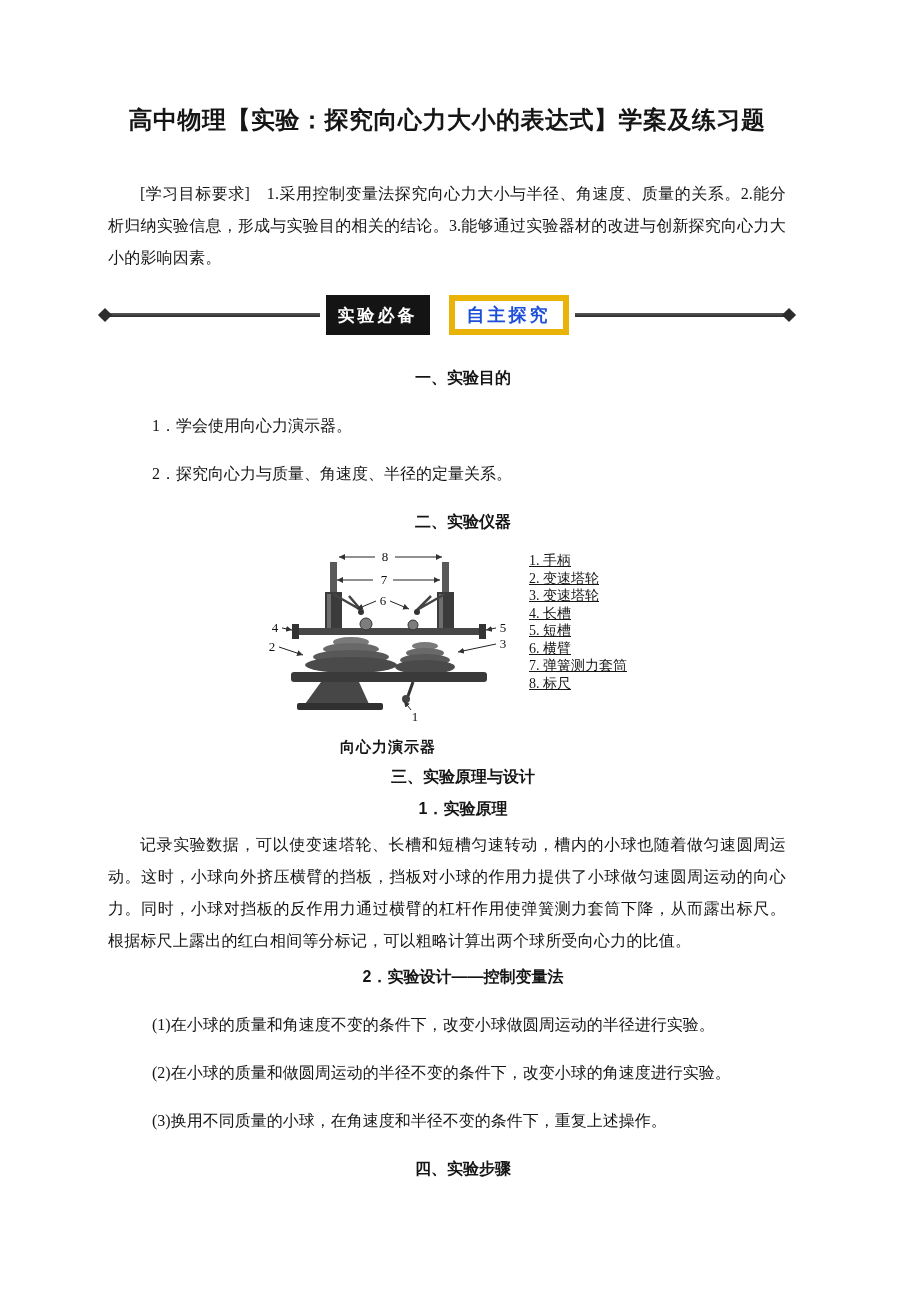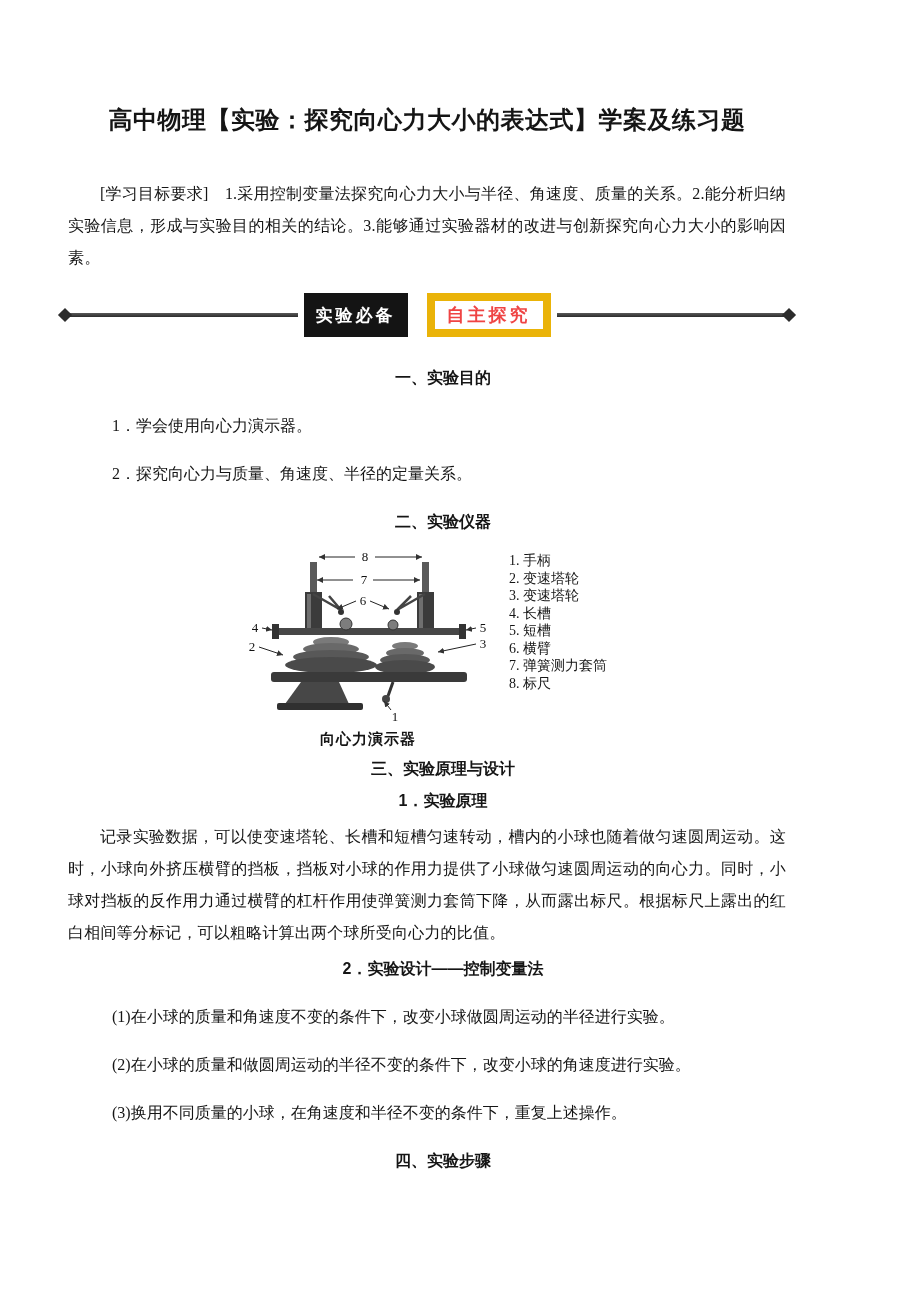--- a/index.html
+++ b/index.html
@@ -3,21 +3,21 @@
 <meta charset="utf-8">
 <style>
   html, body { margin: 0; padding: 0; background: #ffffff; }
   .page {
     position: relative;
     width: 920px;
     height: 1302px;
     margin: 0 auto;
     background: #ffffff;
     box-sizing: border-box;
-    padding: 104px 130px 0 64px;
+    padding: 104px 130px 0 104px;
     font-family: "Liberation Serif", serif;
     color: #151515;
     overflow: hidden;
   }
   .doc-title {
     margin: 0 0 42px 0;
     font-size: 24px;
     font-weight: 700;
     text-align: center;
     letter-spacing: 0.5px;
@@ -77,53 +77,54 @@
     font-family: "Liberation Sans", sans-serif;
     font-weight: 700;
     font-size: 17px;
     letter-spacing: 3px;
     padding: 4px 12px;
     display: flex;
     align-items: center;
   }
   .badge-light {
     background: #ffffff;
-    color: #ef4444;
-    border: 8px solid #eab308;
+    color: #1d4ed8;
+    border: 6px solid #eab308;
     font-family: "Liberation Sans", sans-serif;
     font-weight: 700;
     font-size: 18px;
     letter-spacing: 3px;
     padding: 2px 12px;
     display: flex;
     align-items: center;
   }
   
   .figure {
     display: flex;
     justify-content: center;
     align-items: flex-start;
     gap: 16px;
     margin: 8px 0 4px 0;
   }
   .fig-left { width: 250px; text-align: center; }
   .fig-caption {
     font-size: 15px;
     font-weight: 700;
-    margin-top: 2px;
+    margin-top: 10px;
     letter-spacing: 1px;
   }
   .fig-legend {
     list-style: none;
     margin: 6px 4px 0 0;
     padding: 0;
     font-size: 14px;
     line-height: 17.5px;
     text-align: left;
     white-space: nowrap;
+    text-decoration: underline;
   }
   .var { font-style: italic; font-family: "Liberation Serif", serif; }
   sub { font-size: 11px; }
 </style>
 </head>
 <body>
 
 <div class="page">
 
   <h1 class="doc-title">高中物理【实验：探究向心力大小的表达式】学案及练习题</h1>

